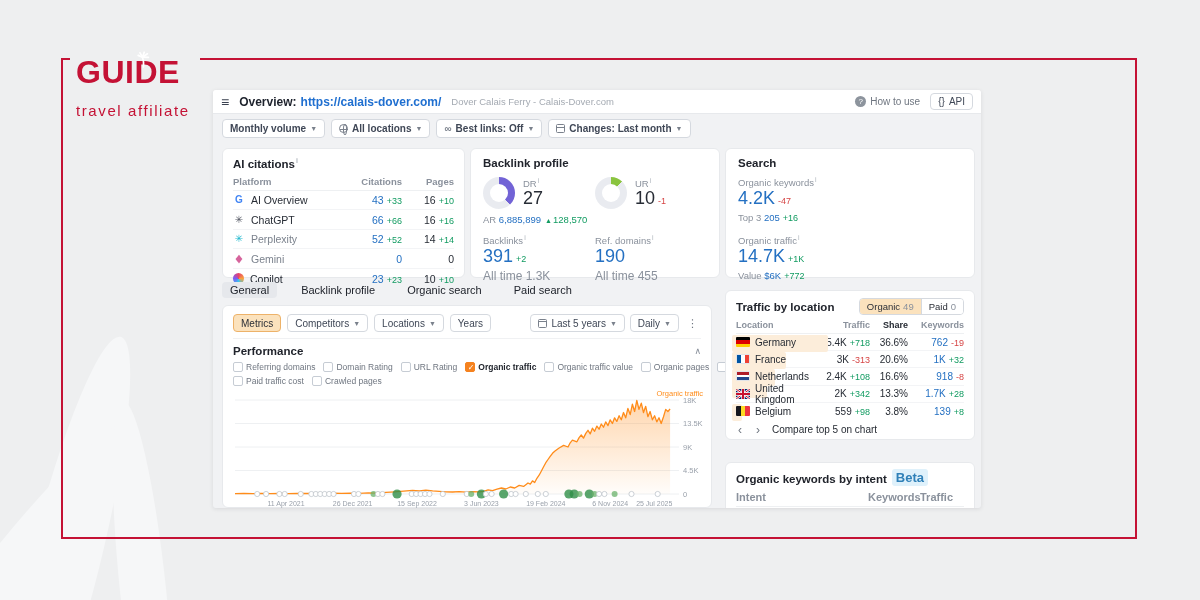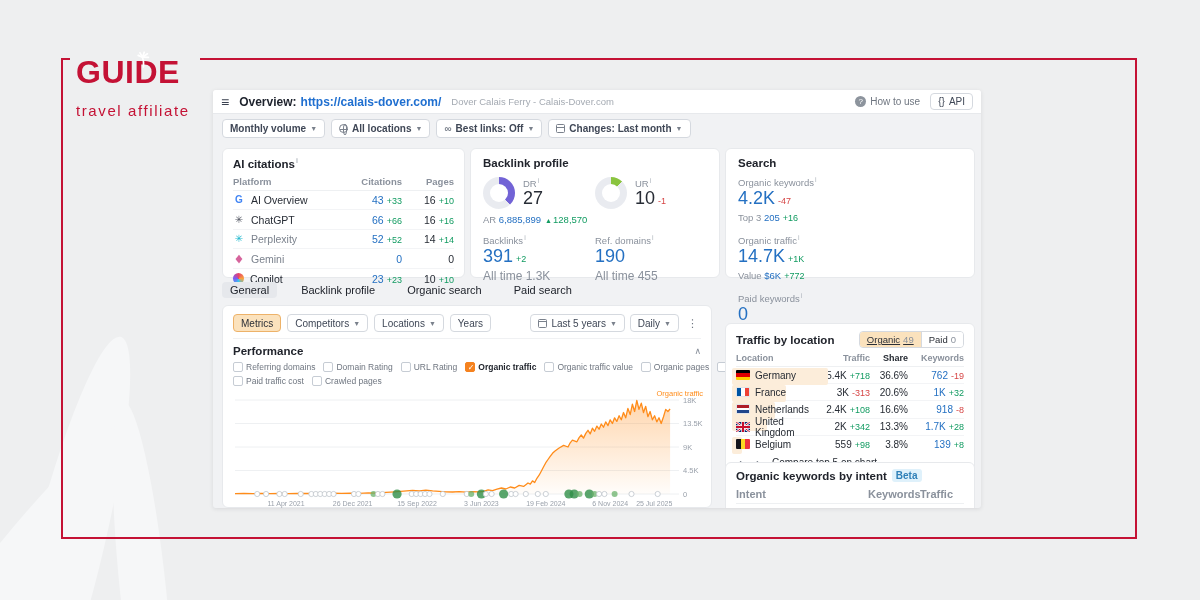--- a/index.html
+++ b/index.html
@@ -115,25 +115,25 @@
   .cb-rows { margin-top:5px; display:flex; flex-direction:column; gap:4px; }
   .cb-row { display:flex; align-items:center; gap:8px; flex-wrap:nowrap; }
   .cb-item { display:flex; align-items:center; gap:3px; white-space:nowrap; }
   .cb { width:10px; height:10px; border:1px solid #c6ccd4; border-radius:2px; background:#fff; flex:none; }
   .cb.checked { background:#f5821f; border-color:#f5821f; position:relative; }
   .cb.checked::after { content:"✓"; color:#fff; font-size:8px; line-height:9px; position:absolute; left:1.5px; top:0; }
   .cb-label { font-size:8.5px; color:#6f7680; }
   .cb-item.checked .cb-label { color:#23272f; font-weight:700; }
 
   
-  .card-loc { left:512px; top:233px; width:250px; height:150px; padding:7px 10px; }
+  .card-loc { left:512px; top:200px; width:250px; height:150px; padding:7px 10px; }
   .loc-head { display:flex; align-items:center; }
   .toggle { margin-left:auto; display:flex; border:1px solid #d5d9df; border-radius:4px; overflow:hidden; font-size:9.5px; }
   .toggle .seg { padding:2px 7px; color:#2b2f37; display:flex; gap:3px; }
-  .seg.organic { background:#fbe2bd;text-decoration:underline; }
+  .seg.organic { background:#fbe2bd; }
   .seg.paid { background:#fff; border-left:1px solid #d5d9df; }
   .seg .cnt { color:#8a919c; }
   .loc-thead { display:flex; font-size:9px; color:#8a919c; font-weight:700; margin-top:5px; padding-bottom:3px; border-bottom:1px solid #eef0f2; }
   .loc-row { display:flex; align-items:center; height:17.2px; border-bottom:1px solid #f3f4f6; font-size:10px; }
   .lc-loc { flex:1; display:flex; align-items:center; gap:5px; position:relative; }
   .lc-bar { position:absolute; left:-4px; top:-2px; height:17px; background:#fcedda; border-radius:2px; z-index:0; }
   .lc-loc .flag, .lc-loc .cname { position:relative; z-index:1; }
   .cname { color:#262b33; }
   .lc-traffic { width:58px; text-align:right; }
   .lc-share { width:38px; text-align:right; color:#262b33; }
@@ -141,21 +141,21 @@
   .flag { width:14px; height:10px; border-radius:1px; display:inline-block; flex:none; }
   .flag-de { background:linear-gradient(#000 0 33%, #dd0000 33% 66%, #ffce00 66%); }
   .flag-fr { background:linear-gradient(90deg, #0055a4 0 33%, #fff 33% 66%, #ef4135 66%); border:0.5px solid #e2e4e8; }
   .flag-nl { background:linear-gradient(#ae1c28 0 33%, #fff 33% 66%, #21468b 66%); border:0.5px solid #e2e4e8; }
   .flag-be { background:linear-gradient(90deg, #16161d 0 33%, #fdda24 33% 66%, #ef3340 66%); }
   .loc-footer { display:flex; align-items:center; gap:10px; padding-top:4px; font-size:10px; color:#262b33; }
   .pg { color:#6f7680; font-size:12px; line-height:1; padding:0 2px; }
 
   
   .card-intent { left:512px; top:372px; width:250px; height:80px; padding:7px 10px; }
-  .beta { background:#dff1fb; color:#2f80b8; font-size:10px; border-radius:3px; padding:1px 4px; margin-left:5px; vertical-align:1px; }
+  .beta { background:#dff1fb; color:#2f80b8; font-size:13px; border-radius:3px; padding:1px 4px; margin-left:5px; vertical-align:1px; }
   .intent-thead { display:flex; font-size:11px; color:#8a919c; font-weight:700; margin-top:6px; padding-bottom:3px; border-bottom:1px solid #eef0f2; }
   .it-intent { flex:1; } .it-kw { width:52px; } .it-tr { width:44px; }
   .intent-bar { width:96px; height:12px; background:#fbe6d2; border-radius:2px; margin-top:4px; }
 
   .chart-wrap { margin-top:2px; }
   svg text { font-family:"Liberation Sans", sans-serif; }
 </style>
 </head>
 <body>
 <div class="page">

